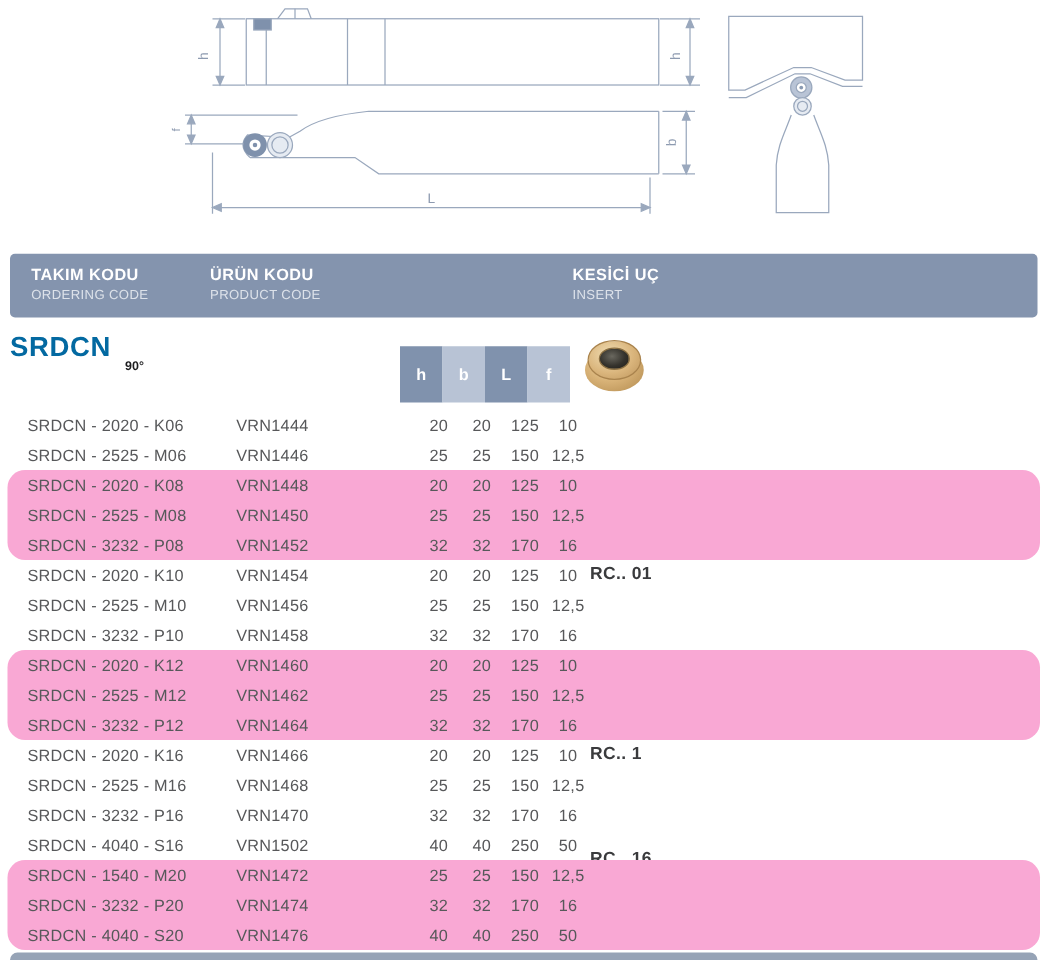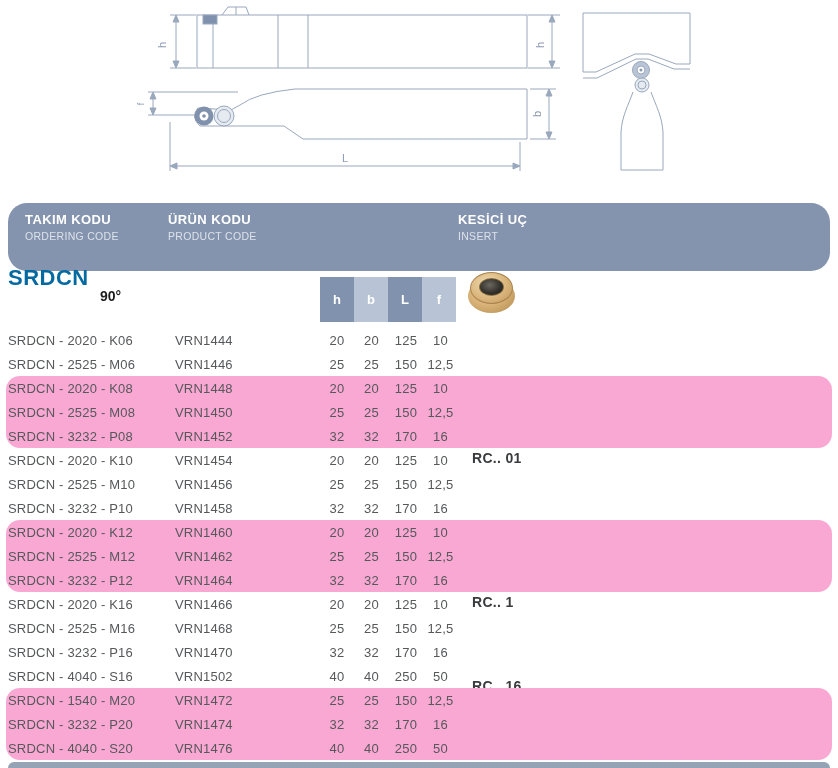--- a/index.html
+++ b/index.html
@@ -8,30 +8,30 @@
     position:relative; width:838px; height:768px; background:#ffffff;
     overflow:hidden; margin:0 auto;
   }
   
   .drawings { position:absolute; left:0; top:0; width:838px; height:200px; }
   .drawings svg { display:block; }
   .dim-text { font-family:"Liberation Sans", sans-serif; font-size:11px; fill:#8d9ab0; }
   .dim-text-sm { font-family:"Liberation Sans", sans-serif; font-size:9px; fill:#8d9ab0; }
   
   .header-bar {
-    position:absolute; left:8px; top:203px; width:822px; height:68px;
-    background:#8494ae; border-radius:19px;
+    position:absolute; left:8px; top:203px; width:822px; height:51px;
+    background:#8494ae; border-radius:4px;
   }
   .hcol { position:absolute; top:9px; }
   .hcol .title { display:block; color:#ffffff; font-size:13px; font-weight:bold; letter-spacing:.4px; }
   .hcol .subtitle { display:block; color:#dde2ea; font-size:10.5px; margin-top:3px; letter-spacing:.3px; }
   .hcol1 { left:17px; } .hcol2 { left:160px; } .hcol3 { left:310px; } .hcol4 { left:450px; }
   
   .series-name { position:absolute; left:8px; top:265px; font-size:22px; font-weight:800; color:#0369a1; letter-spacing:.5px; }
-  .series-angle { position:absolute; left:100px; top:288px; font-size:14px; font-weight:bold; color:#1d1d1f; }
+  .series-angle { position:absolute; left:100px; top:288px; font-size:10px; font-weight:bold; color:#1d1d1f; }
   .dim-boxes { position:absolute; left:320px; top:277px; display:flex; }
   .dim-box {
     width:34px; height:45px; display:flex; align-items:center; justify-content:center;
     color:#ffffff; font-size:13px; font-weight:bold;
   }
   .dim-box.dark { background:#8092ad; }
   .dim-box.light { background:#b8c3d5; }
   
   .insert-photo { position:absolute; left:468px; top:271px; width:47px; height:44px; }
   .ip-flange { position:absolute; left:0; top:8px; width:47px; height:34px; border-radius:50%;
@@ -42,20 +42,21 @@
   .ip-hole { position:absolute; left:11px; top:7px; width:25px; height:18px; border-radius:50%;
     background:radial-gradient(ellipse at 42% 38%, #6a685f 0%, #34322c 55%, #1c1b17 100%);
     border:1px solid #8a6f42; }
   
   .table { position:absolute; left:0; top:328px; width:838px; }
   .group { position:relative; margin:0 6px; }
   .group.band { background:#f9a8d4; border-radius:14px; }
   .row {
     display:grid; height:24px; align-items:center; padding-left:2px;
     grid-template-columns:167px 145px 34px 35px 34px 35px 1fr;
+    margin-left:14px;
   }
   .cell { font-size:13px; color:#57585a; letter-spacing:.2px; }
   .cell.num { text-align:center; }
   .rc-label {
     position:absolute; left:466px; top:50%; transform:translateY(-50%);
     font-size:14px; font-weight:bold; color:#3a3b3d; letter-spacing:.3px; white-space:nowrap;margin-top:46px;
   }
   
   .next-bar {
     position:absolute; left:8px; top:762px; width:822px; height:8px;

